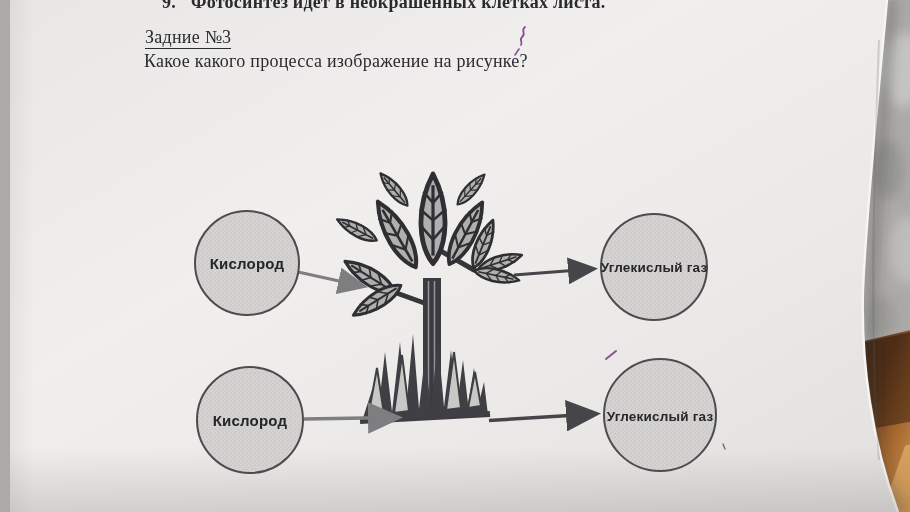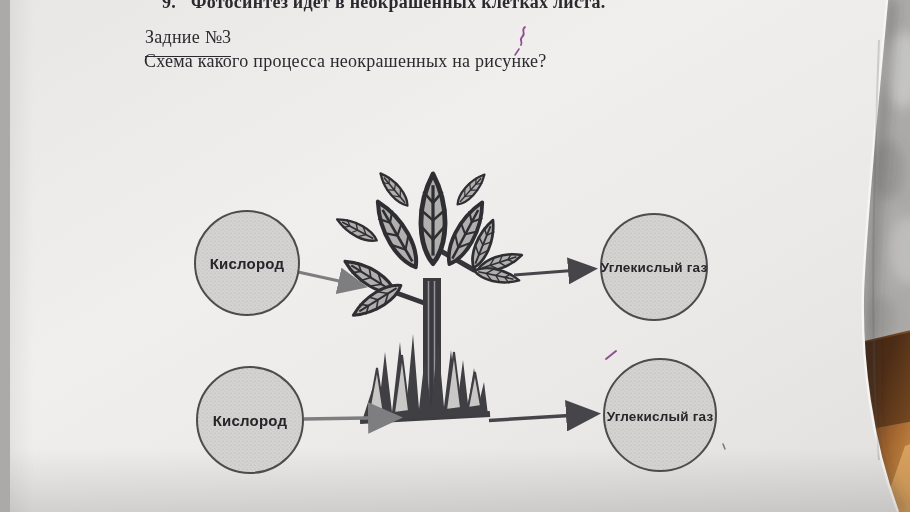--- a/index.html
+++ b/index.html
@@ -10,21 +10,21 @@
   .scene{position:absolute;inset:0;width:910px;height:424px;margin-left:10px;}
   svg.layer{position:absolute;left:0;top:0;display:block;}
   .doc-text{position:absolute;left:0;top:0;width:910px;height:512px;pointer-events:none;}
   .doc-line{
     position:absolute;color:#2a2a2f;white-space:pre;letter-spacing:.25px;
     font-family:"Liberation Serif", serif;
   }
   .line-top{left:152px;top:-8px;font-size:18px;font-weight:700;}
   .line-top .gap{display:inline-block;width:15px;}
   .heading{left:135px;top:27px;font-size:18px;font-weight:400;
-    border-bottom:1.6px solid #2a2a2f;padding-bottom:8px;}
+    border-bottom:1.6px solid #2a2a2f;padding-bottom:0;}
   .q1{left:134px;top:51px;font-size:18px;}
   .q2{left:134px;top:74px;font-size:18px;}
   .node-label{
     font-family:"Liberation Sans", sans-serif;font-weight:bold;fill:#26262a;
     text-anchor:middle;letter-spacing:.2px;
   }
 </style>
 </head>
 <body>
 
@@ -79,21 +79,21 @@
       <path d="M877,0 C869,90 857,200 853,290 C851,360 861,440 888,512" fill="none" stroke="#f6f5f3" stroke-width="2.4"></path>
       <path d="M869,40 C864,180 859,330 869,460" fill="none" stroke="rgba(90,88,86,0.22)" stroke-width="2"></path>
       <rect x="0" y="448" width="910" height="64" fill="url(#bottomShade)"></rect>
       <rect x="0" y="0" width="160" height="512" fill="url(#leftShade)"></rect>
     </g>
   </svg>
 
   <div class="doc-text">
     <div class="doc-line line-top"><span>9.</span><span class="gap"></span><span>Фотосинтез идет в неокрашенных клетках листа.</span></div>
     <div class="doc-line heading">Задние №3</div>
-    <div class="doc-line q1">Схема какого процесса неокрашенных на рисунке?</div>
+    <div class="doc-line q1">Какое какого процесса изображение на рисунке?</div>
   </div>
 
   <svg class="layer" width="910" height="512" viewBox="0 0 910 512">
     <defs>
       <marker id="ahGray" markerWidth="11" markerHeight="9" refX="8" refY="4.5" orient="auto">
         <path d="M0,0 L10,4.5 L0,9 Z" fill="#7e7e80"></path>
       </marker>
       <marker id="ahDark" markerWidth="11" markerHeight="9" refX="8" refY="4.5" orient="auto">
         <path d="M0,0 L10,4.5 L0,9 Z" fill="#46464a"></path>
       </marker>

